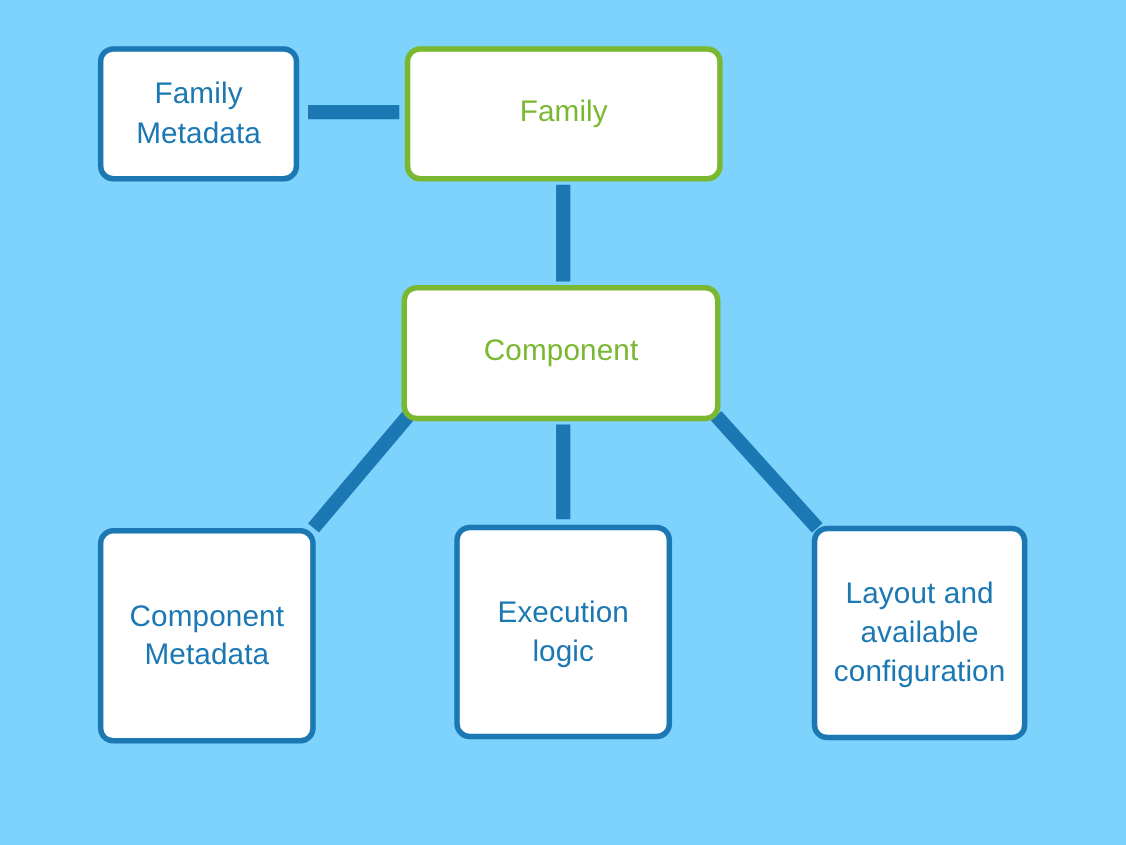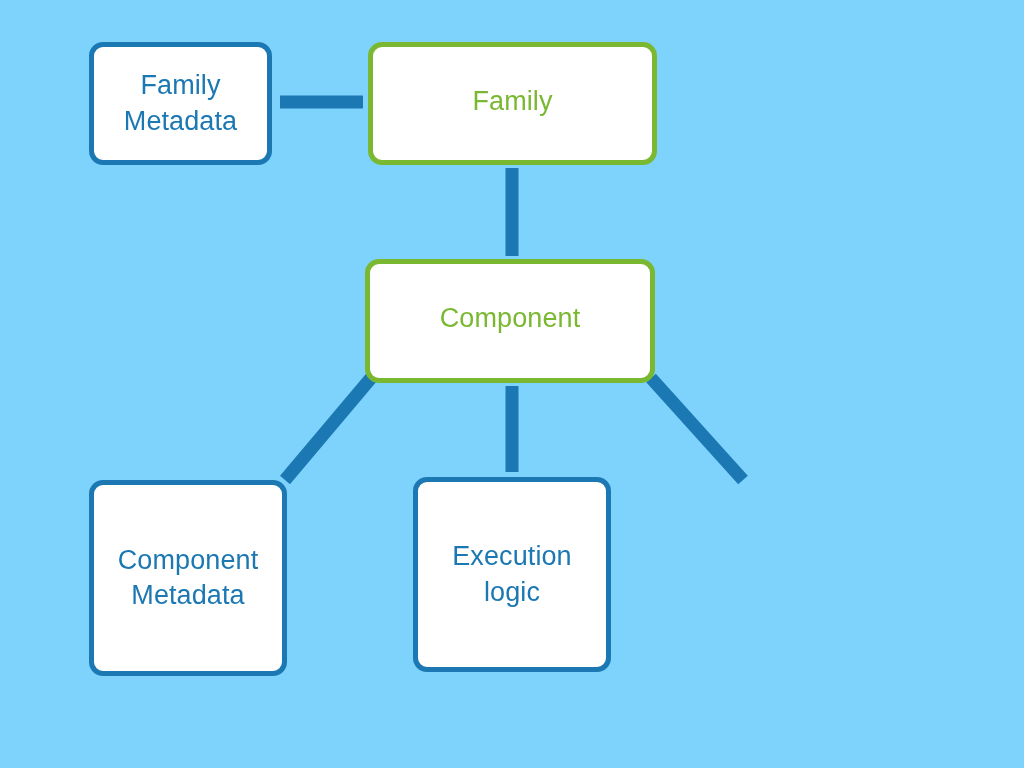--- a/index.html
+++ b/index.html
@@ -125,14 +125,19 @@
   <div class="node blue" id="node-component-metadata">
     <span class="node-label">Component
 Metadata</span>
   </div>
 
   <div class="node blue" id="node-execution-logic">
     <span class="node-label">Execution
 logic</span>
   </div>
 
+  <div class="node blue" id="node-layout-config">
+    <span class="node-label">Layout and
+available
+configuration</span>
+  </div>
 
 </div>
 
 </body></html>

